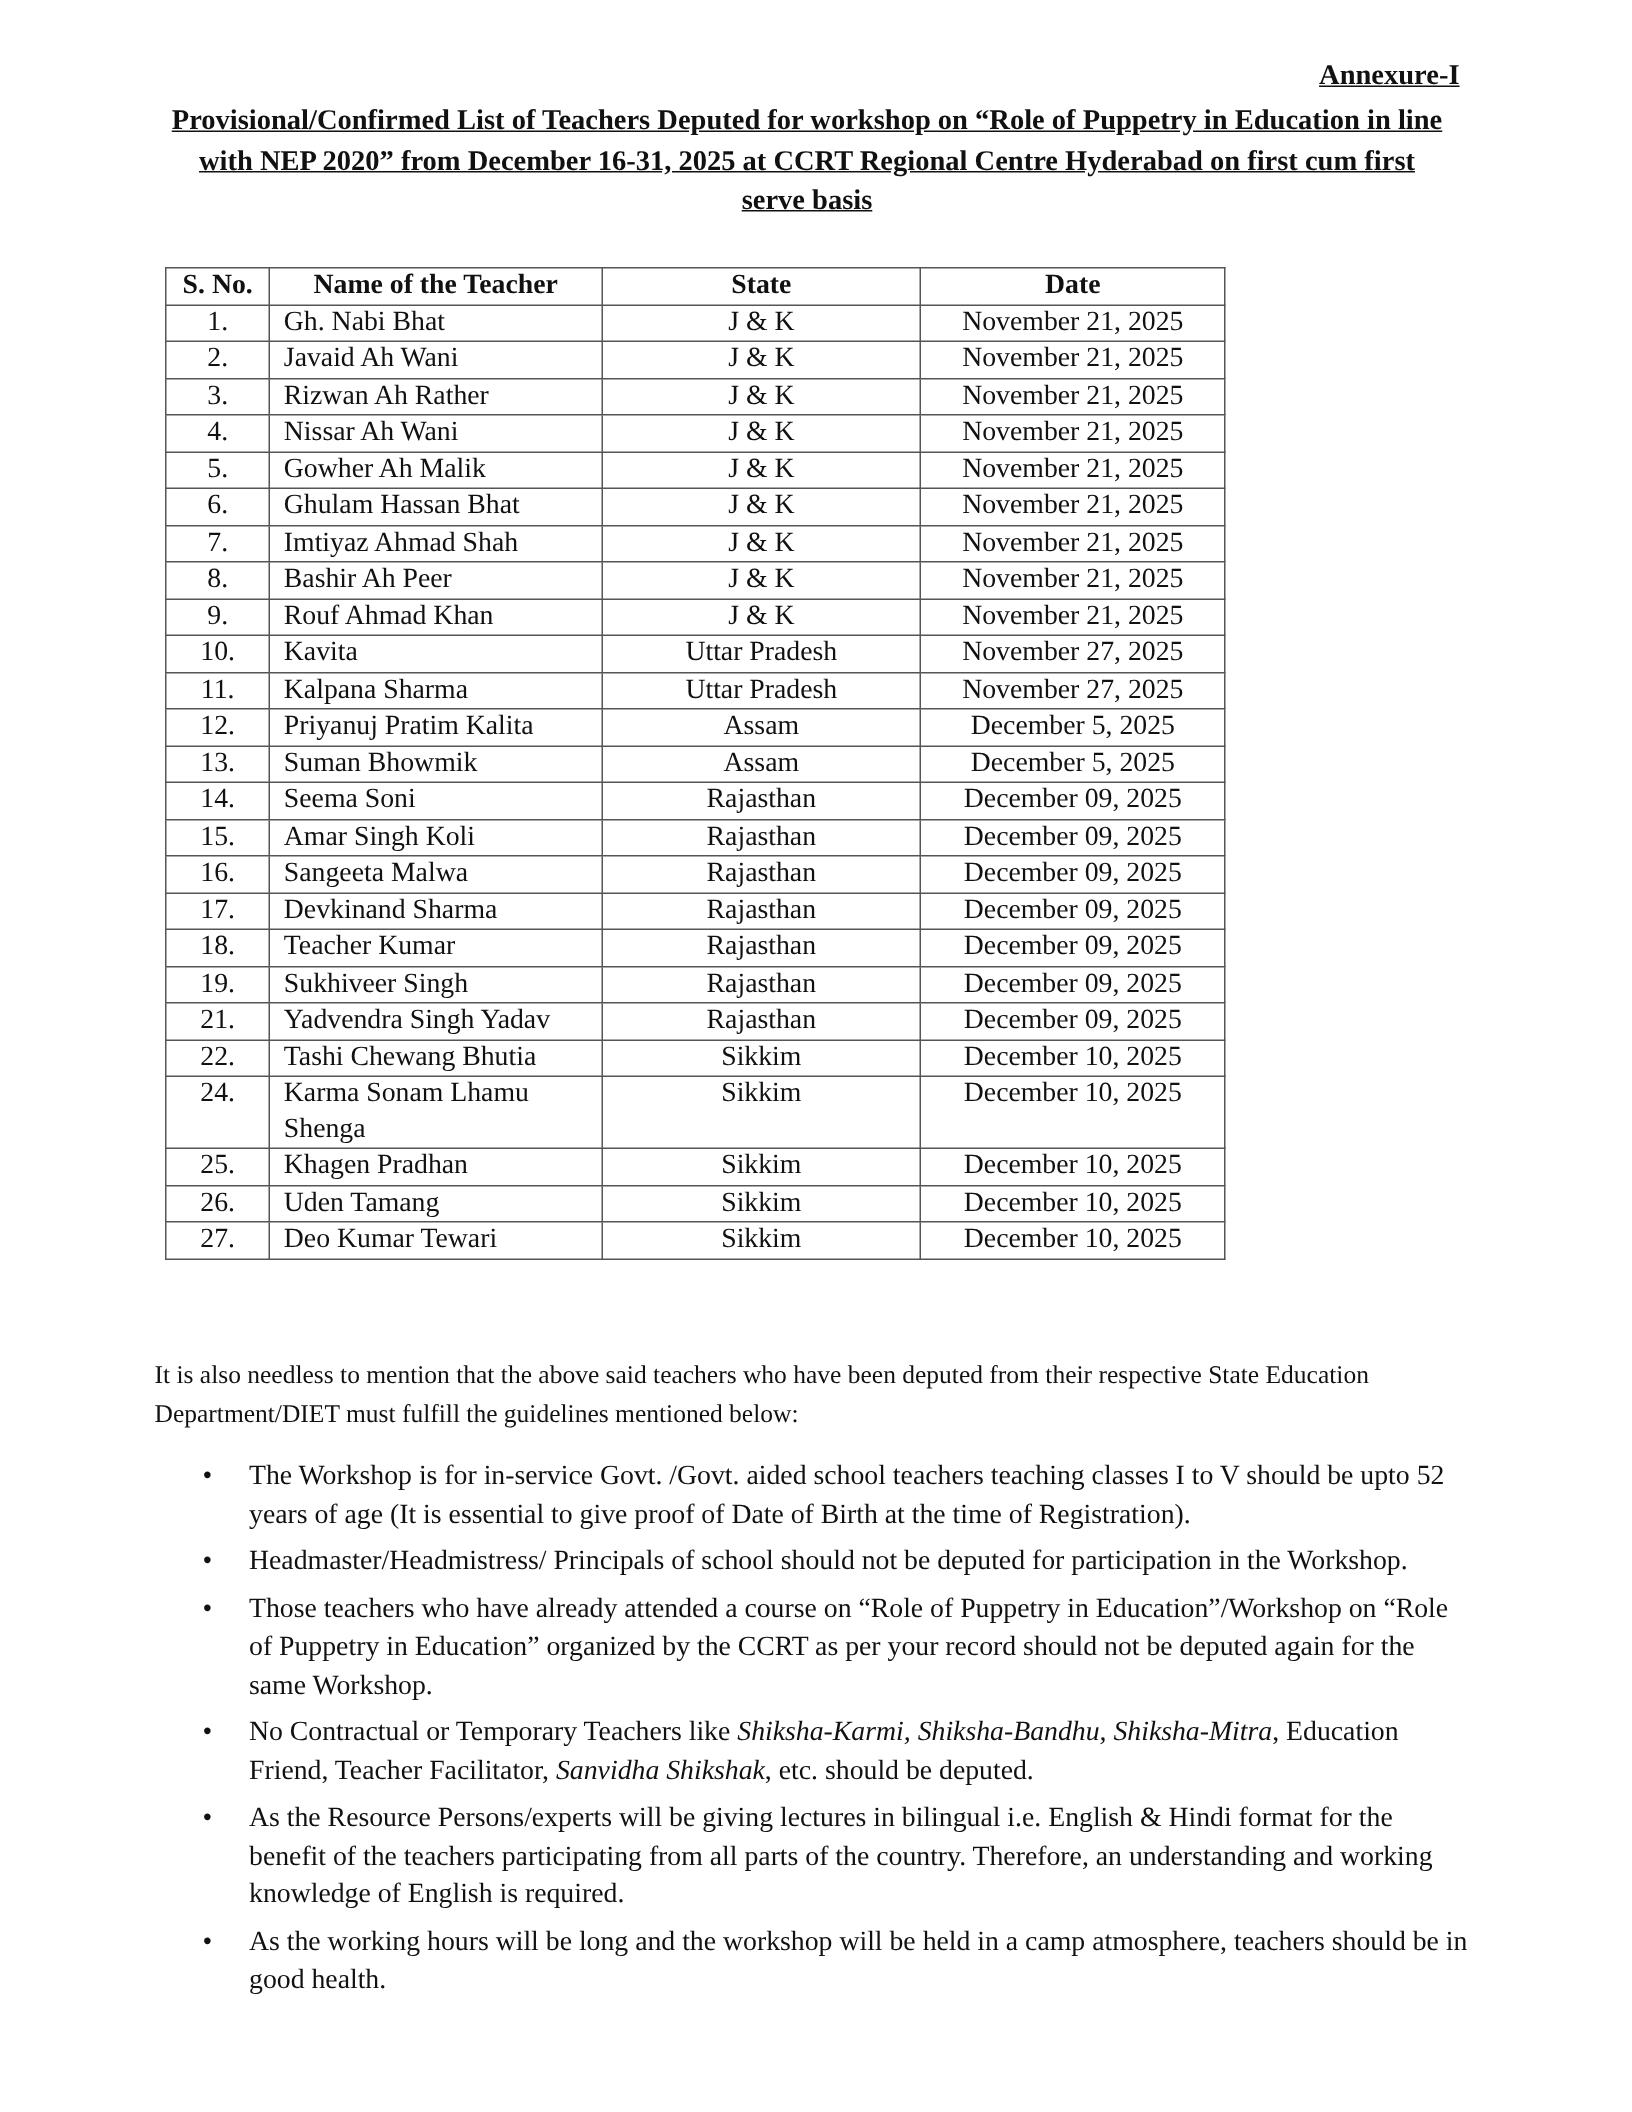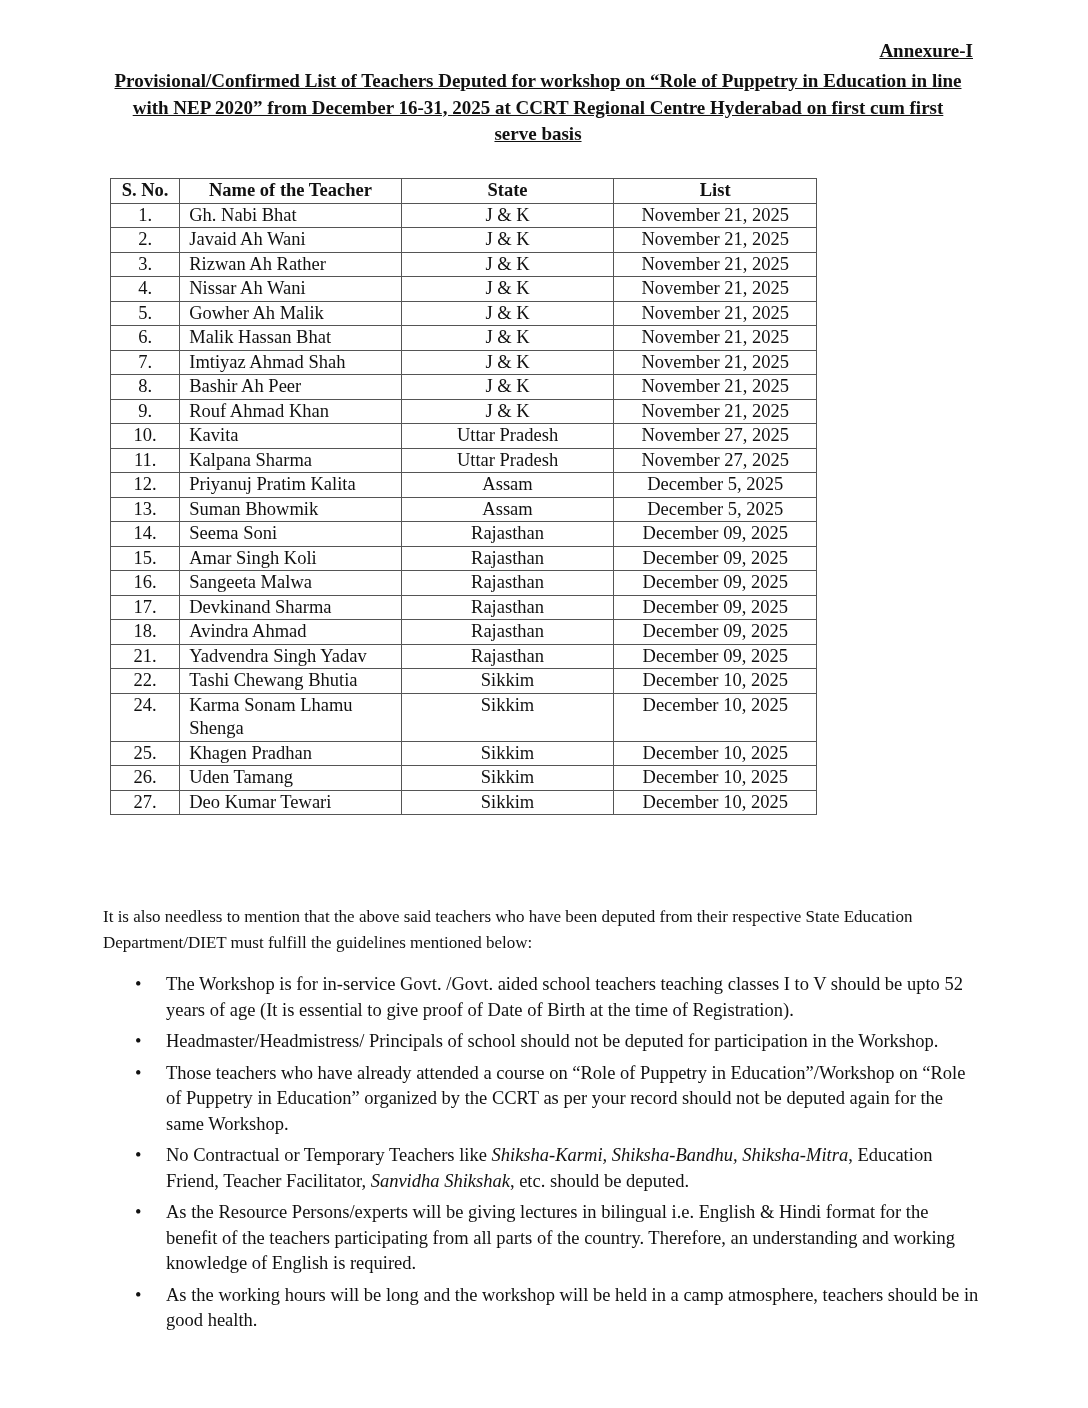--- a/index.html
+++ b/index.html
@@ -52,21 +52,21 @@
 <div class="annexure">Annexure-I</div>
 
 <div class="title">Provisional/Confirmed List of Teachers Deputed for workshop on “Role of Puppetry in Education in line with NEP 2020” from December 16-31, 2025 at CCRT Regional Centre Hyderabad on first cum first serve basis</div>
 
 <table class="list">
   <thead>
     <tr>
       <th class="col-sno">S. No.</th>
       <th class="col-name">Name of the Teacher</th>
       <th class="col-state">State</th>
-      <th class="col-date">List</th>
+      <th class="col-date">Date</th>
     </tr>
   </thead>
   <tbody id="table-body">
       <tr>
         <td class="col-sno">1.</td>
         <td class="col-name">Gh. Nabi Bhat</td>
         <td class="col-state">J &amp; K</td>
         <td class="col-date">November 21, 2025</td>
       </tr>
       <tr>
@@ -88,21 +88,21 @@
         <td class="col-date">November 21, 2025</td>
       </tr>
       <tr>
         <td class="col-sno">5.</td>
         <td class="col-name">Gowher Ah Malik</td>
         <td class="col-state">J &amp; K</td>
         <td class="col-date">November 21, 2025</td>
       </tr>
       <tr>
         <td class="col-sno">6.</td>
-        <td class="col-name">Malik Hassan Bhat</td>
+        <td class="col-name">Ghulam Hassan Bhat</td>
         <td class="col-state">J &amp; K</td>
         <td class="col-date">November 21, 2025</td>
       </tr>
       <tr>
         <td class="col-sno">7.</td>
         <td class="col-name">Imtiyaz Ahmad Shah</td>
         <td class="col-state">J &amp; K</td>
         <td class="col-date">November 21, 2025</td>
       </tr>
       <tr>
@@ -160,21 +160,27 @@
         <td class="col-date">December 09, 2025</td>
       </tr>
       <tr>
         <td class="col-sno">17.</td>
         <td class="col-name">Devkinand Sharma</td>
         <td class="col-state">Rajasthan</td>
         <td class="col-date">December 09, 2025</td>
       </tr>
       <tr>
         <td class="col-sno">18.</td>
-        <td class="col-name">Avindra Ahmad</td>
+        <td class="col-name">Teacher Kumar</td>
+        <td class="col-state">Rajasthan</td>
+        <td class="col-date">December 09, 2025</td>
+      </tr>
+      <tr>
+        <td class="col-sno">19.</td>
+        <td class="col-name">Sukhiveer Singh</td>
         <td class="col-state">Rajasthan</td>
         <td class="col-date">December 09, 2025</td>
       </tr>
       <tr>
         <td class="col-sno">21.</td>
         <td class="col-name">Yadvendra Singh Yadav</td>
         <td class="col-state">Rajasthan</td>
         <td class="col-date">December 09, 2025</td>
       </tr>
       <tr>

